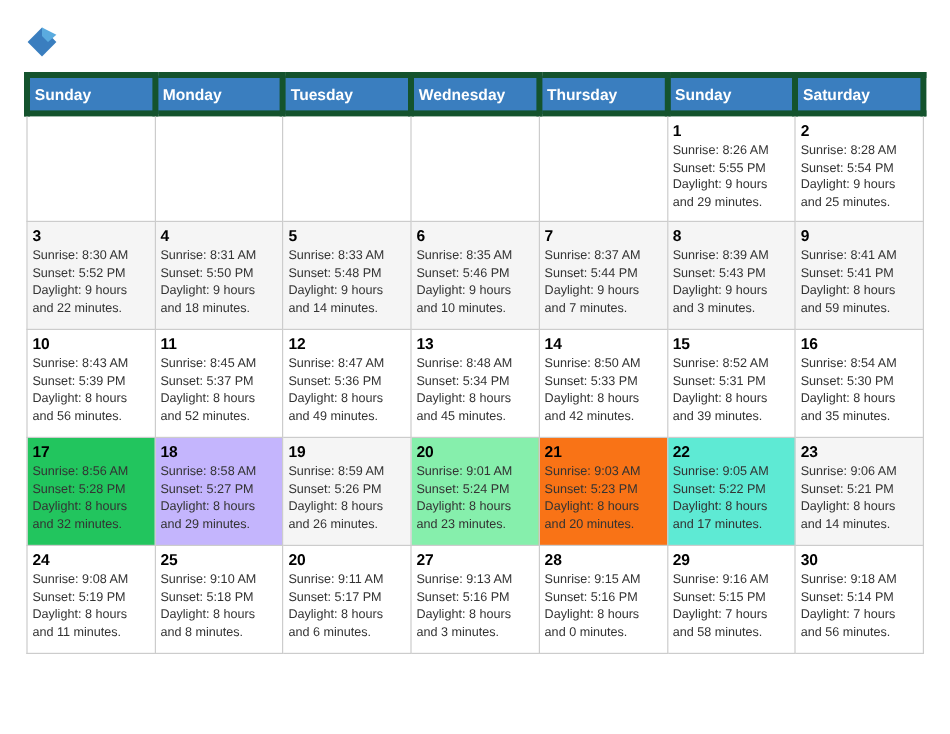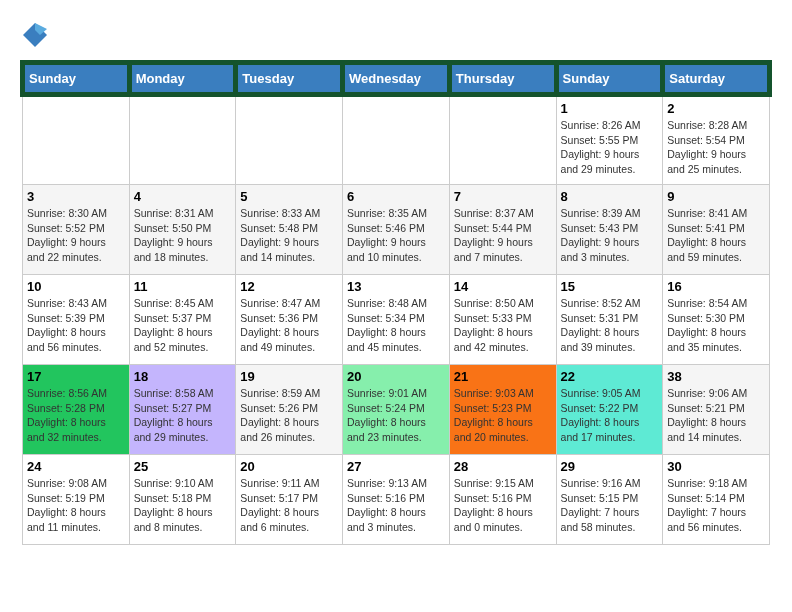--- a/index.html
+++ b/index.html
@@ -219,21 +219,21 @@
         </td>
         <td style="background: #f97316;">
           <span class="day-number">21</span>
           <div class="day-info">Sunrise: 9:03 AM<br>Sunset: 5:23 PM<br>Daylight: 8 hours and 20 minutes.</div>
         </td>
         <td style="background: #5eead4;">
           <span class="day-number">22</span>
           <div class="day-info">Sunrise: 9:05 AM<br>Sunset: 5:22 PM<br>Daylight: 8 hours and 17 minutes.</div>
         </td>
         <td style="background: rgb(245, 245, 245);">
-          <span class="day-number">38</span>
+          <span class="day-number">23</span>
           <div class="day-info">Sunrise: 9:06 AM<br>Sunset: 5:21 PM<br>Daylight: 8 hours and 14 minutes.</div>
         </td>
       </tr>
       <tr>
         <td>
           <span class="day-number">24</span>
           <div class="day-info">Sunrise: 9:08 AM<br>Sunset: 5:19 PM<br>Daylight: 8 hours and 11 minutes.</div>
         </td>
         <td>
           <span class="day-number">25</span>

